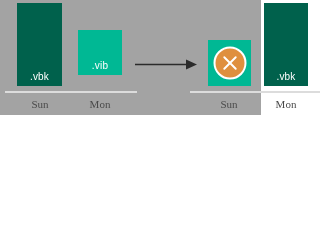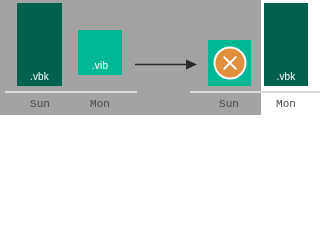--- a/index.html
+++ b/index.html
@@ -101,21 +101,21 @@
   }
   #axis-left  { left: 5px;   top: 91px; width: 132px; }
   #axis-right { left: 190px; top: 91px; width: 130px; }
 
   
   .tick {
     position: absolute;
     top: 97px;
     font-size: 11px;
     color: #4a4a4a;
-    font-family: Liberation Mono, monospace;
+    font-family: Liberation Serif, serif;
     text-align: center;
     line-height: 14px;
   }
   #tick-left-sun  { left: 16px;  width: 48px; }
   #tick-left-mon  { left: 76px;  width: 48px; }
   #tick-right-sun { left: 205px; width: 48px; }
   #tick-right-mon { left: 262px; width: 48px; }
 
   
   #arrow {

